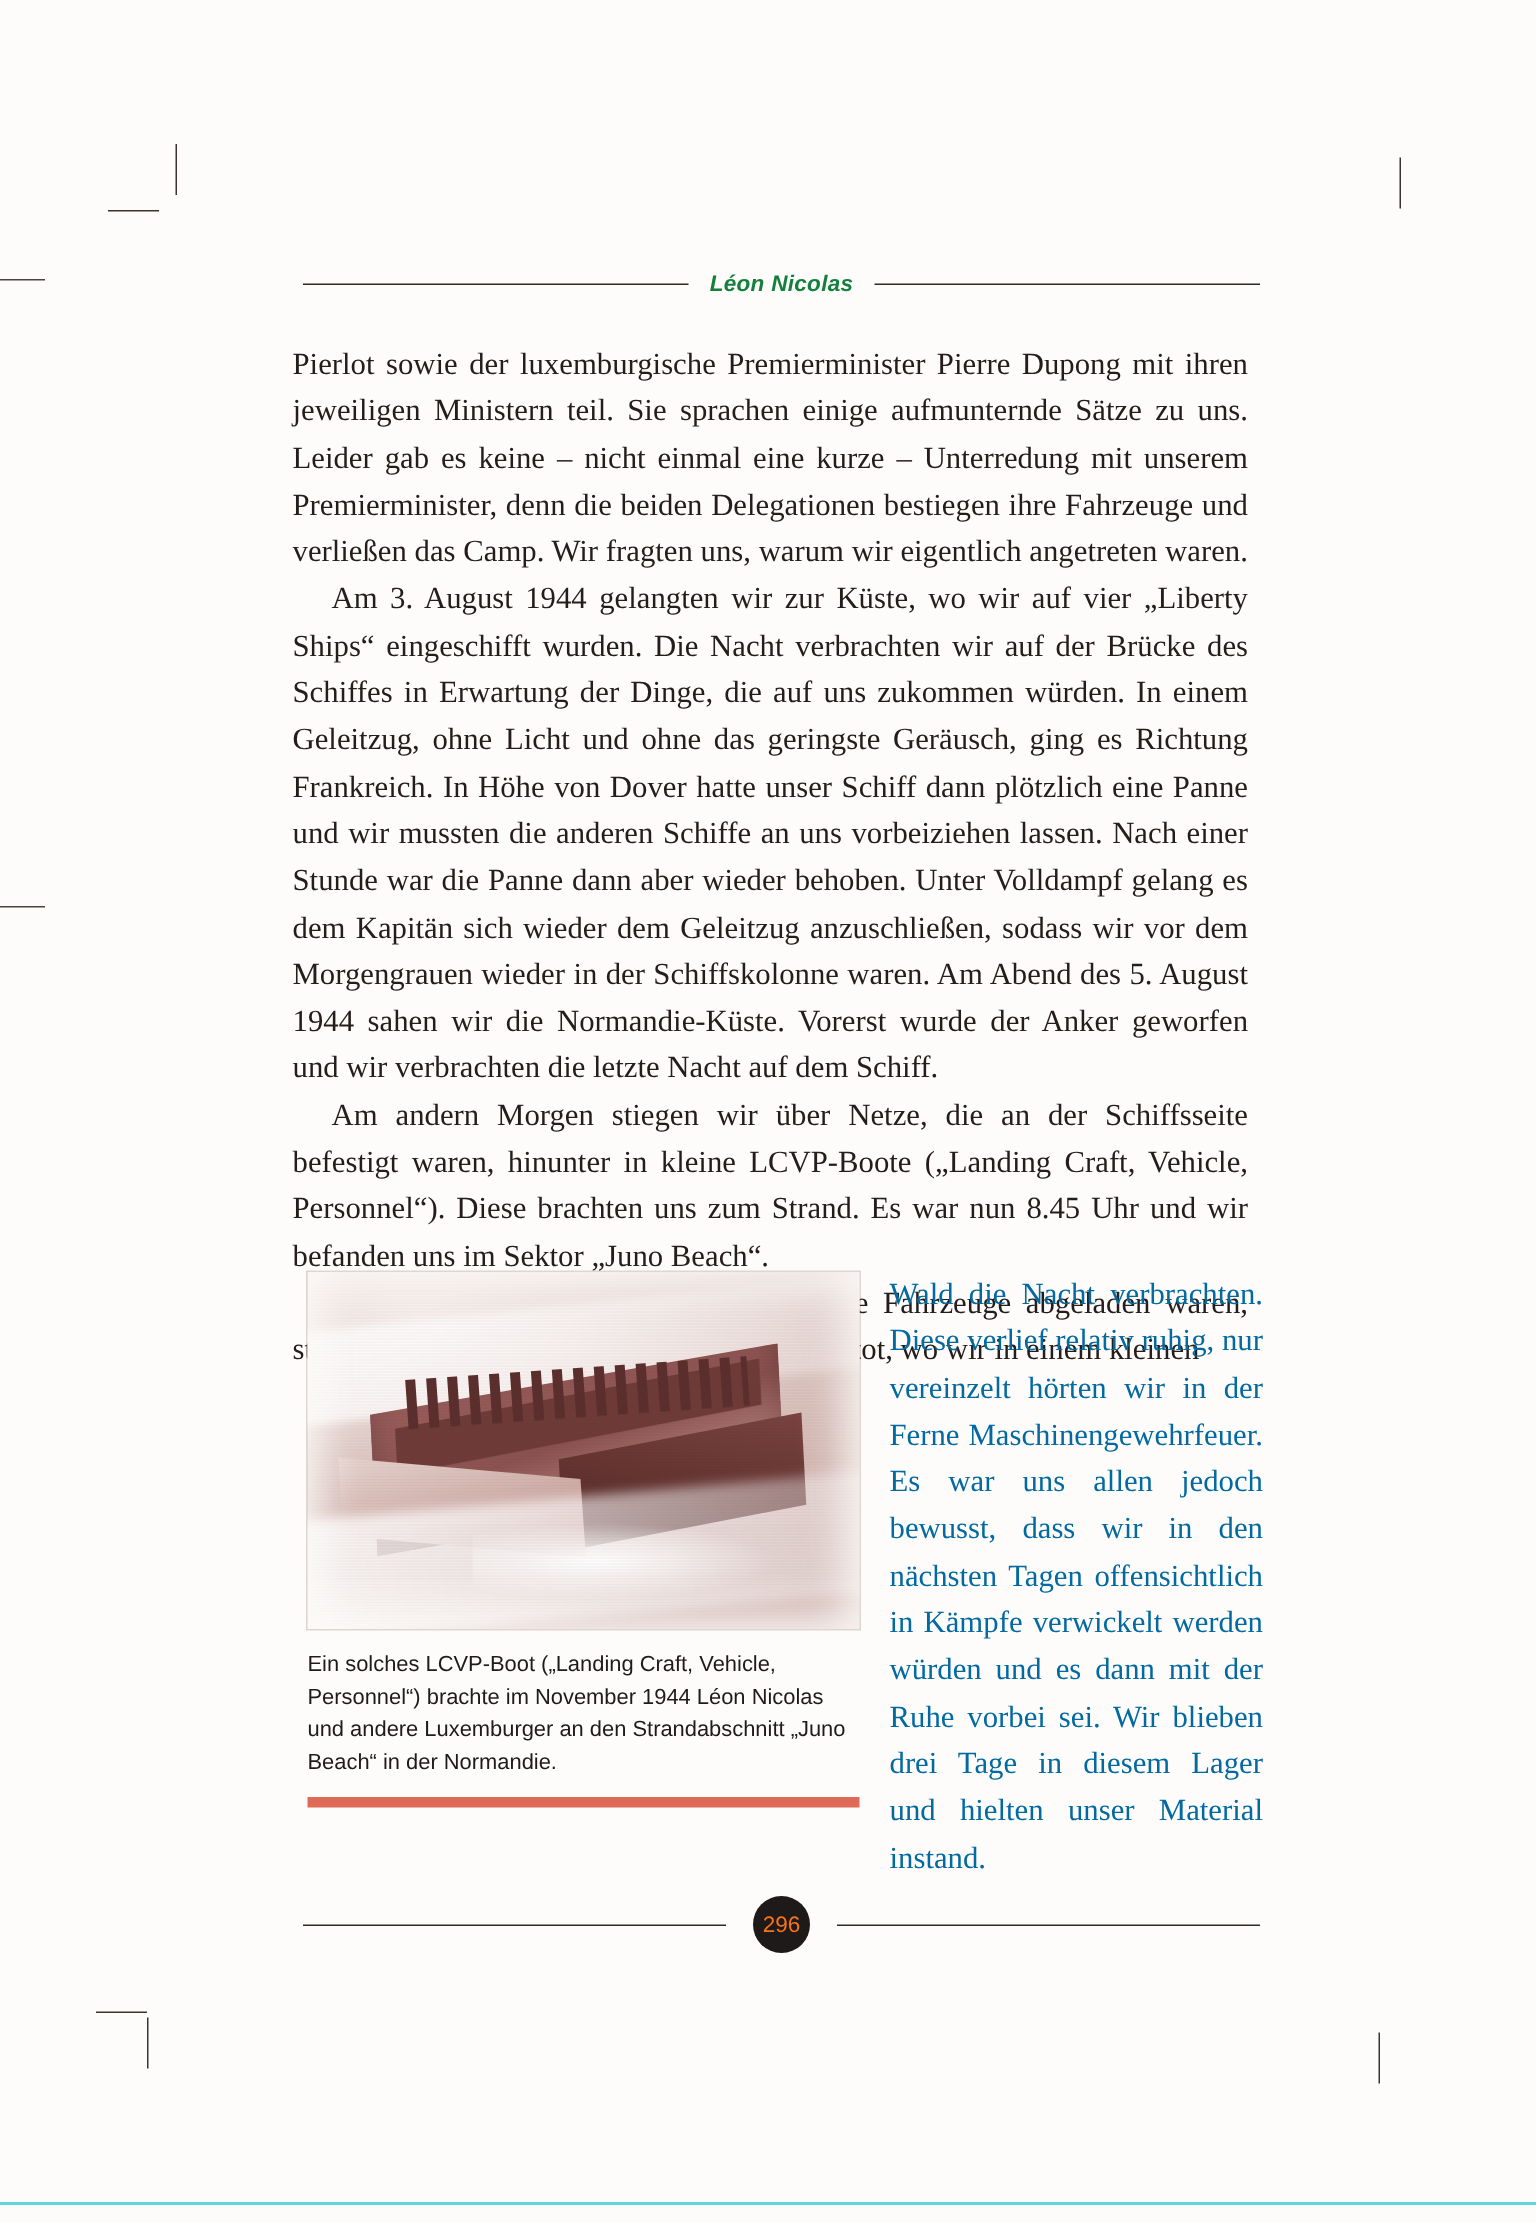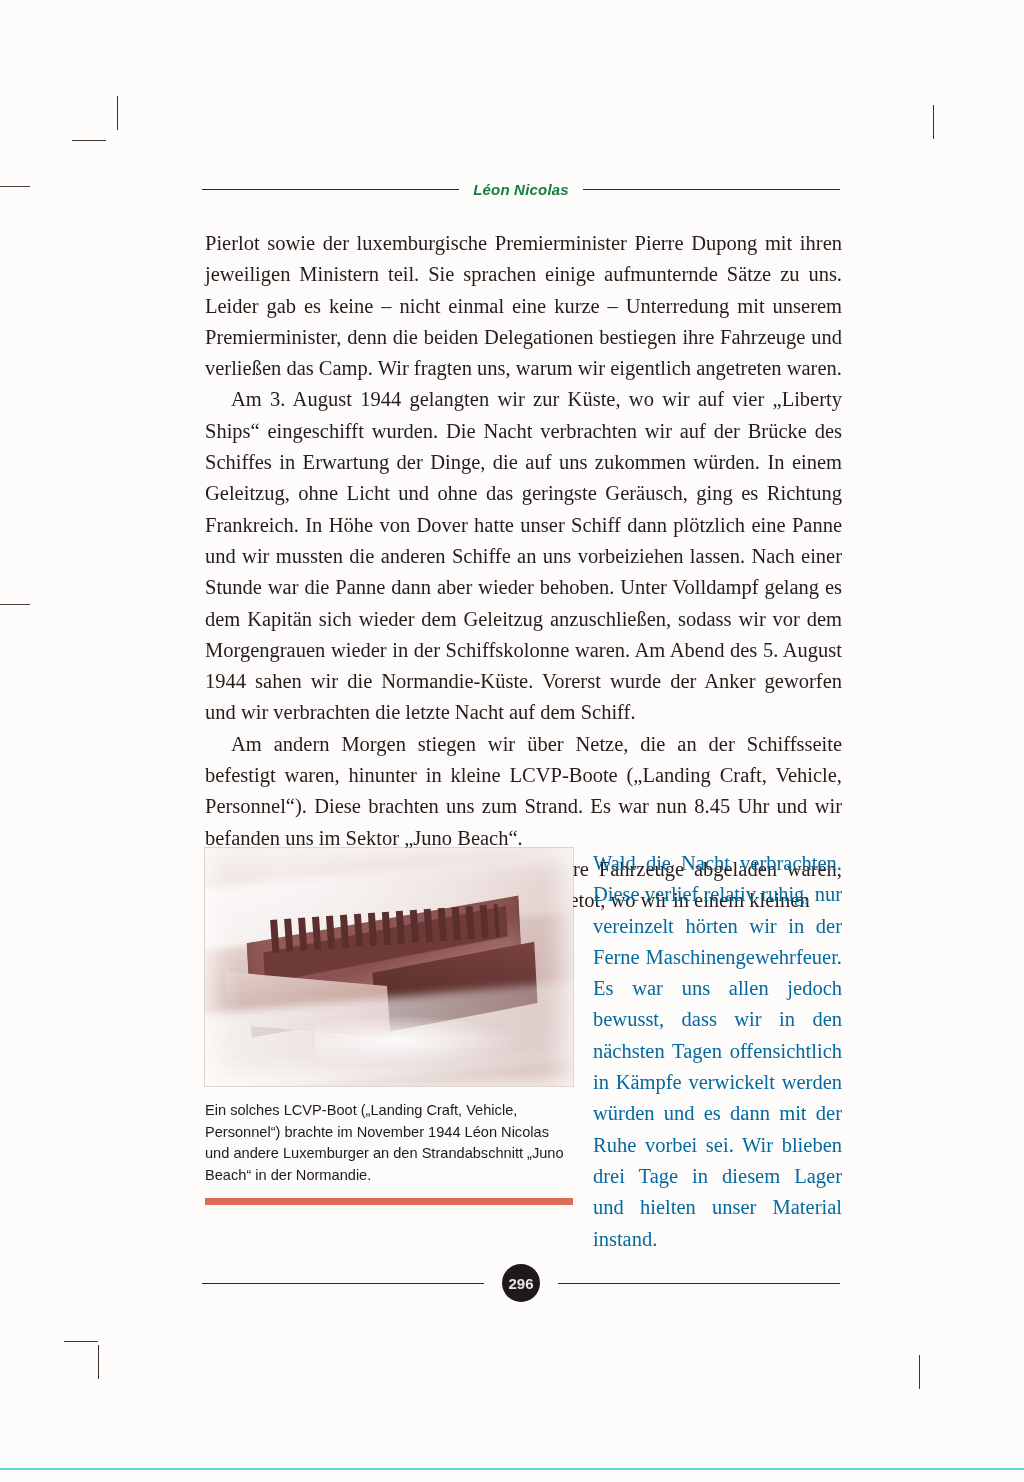--- a/index.html
+++ b/index.html
@@ -73,21 +73,21 @@
     font-weight: 600;
     font-size: 15px;
     letter-spacing: .2px;
     color: #15803d;
     white-space: nowrap;
   }
 
   
   .body-col {
     position: absolute;
-    left: 205px;
+    left: 195px;
     top: 228px;
     width: 637px;
     font-size: 20.5px;
     line-height: 31.3px;
     text-align: justify;
     color: #241d1c;
   }
   .body-col p {
     margin: 0;
   }
@@ -251,29 +251,28 @@
   .footer .rule {
     flex: 1 1 auto;
     height: 1px;
     background: #2f2926;
   }
   .pagenum {
     width: 38px;
     height: 38px;
     border-radius: 50%;
     background: #1d1a19;
-    color: #e5e5e5;
+    color: #f97316;
     font-family: "Liberation Sans", sans-serif;
     font-size: 15px;
     display: flex;
     align-items: center;
     justify-content: center;
     margin: 0 18px;
     flex: 0 0 auto;
-    font-weight: bold;
   }
 </style>
 </head>
 <body>
 
 <div class="page">
 
   <div class="crop v cm-tl-v"></div>
   <div class="crop h cm-tl-h"></div>
   <div class="crop v cm-tr-v"></div>

